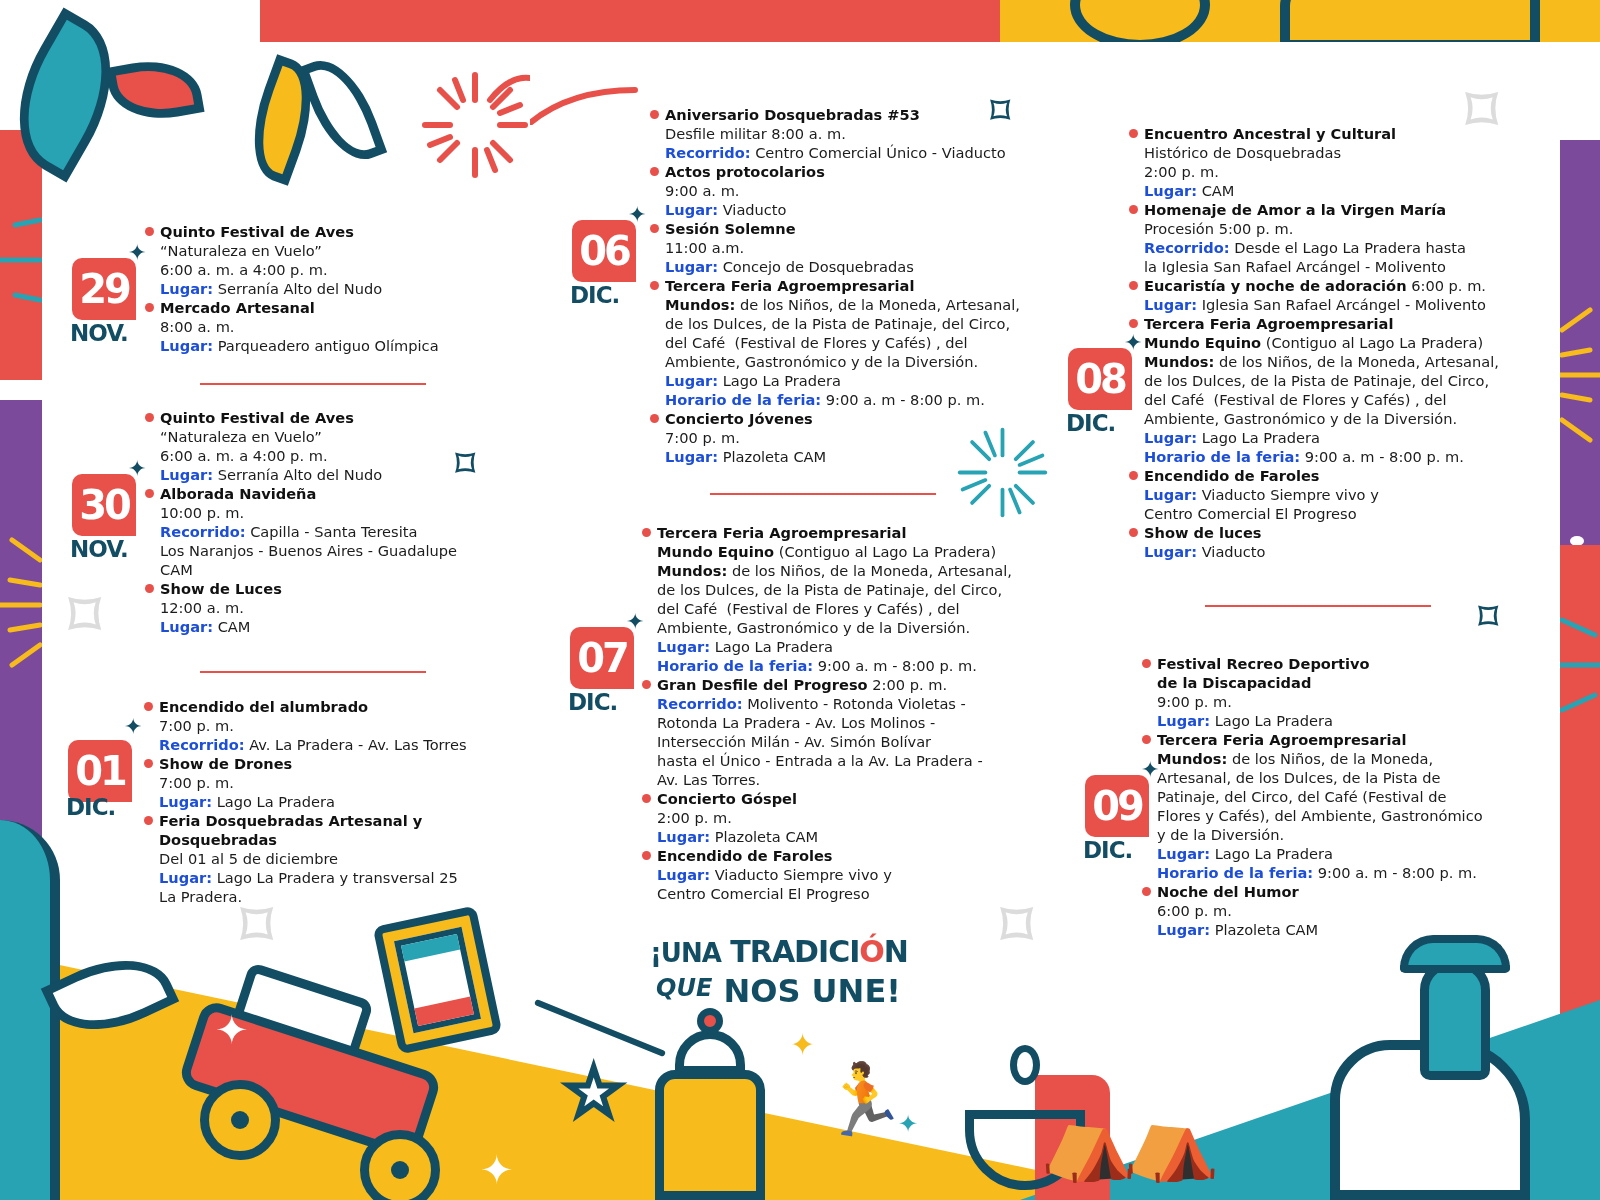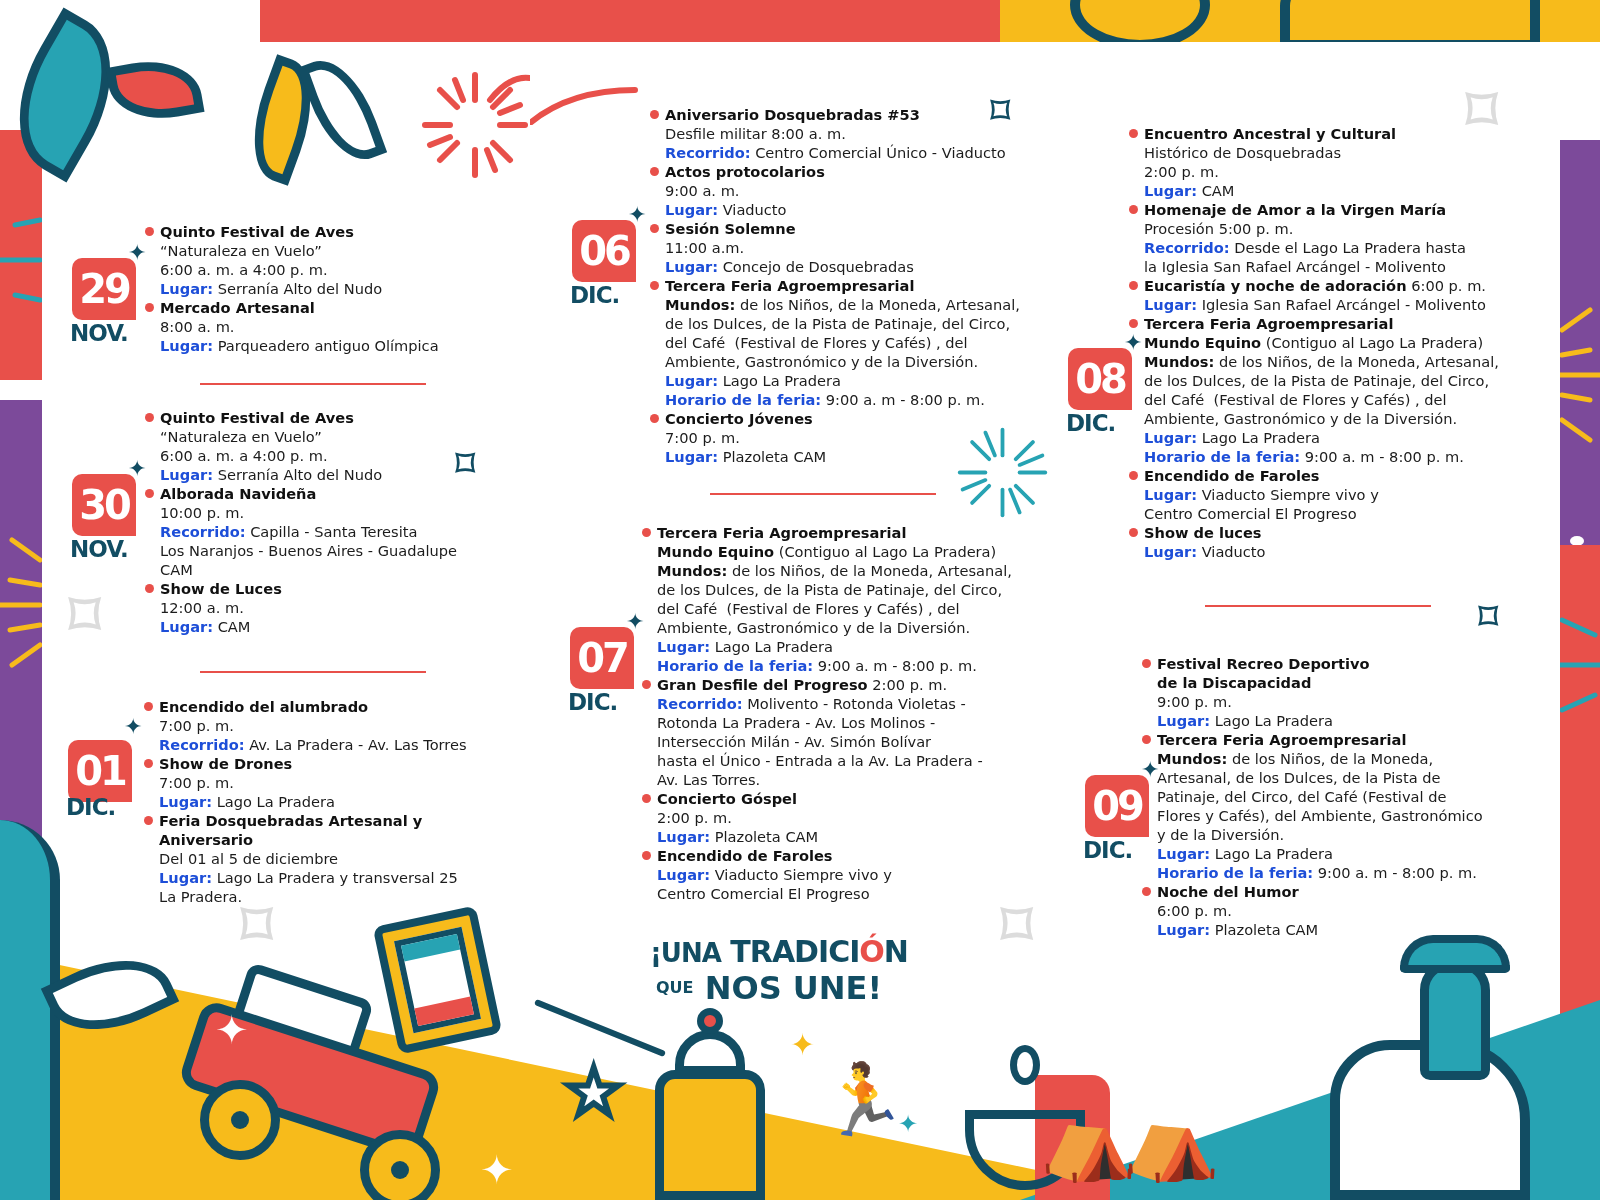--- a/index.html
+++ b/index.html
@@ -42,21 +42,21 @@
   .title { font-weight: bold; color: #111; }
   .lbl { font-weight: bold; color: #1d4ed8; }
   .bold { font-weight: bold; color: #111; }
 
   .divider { position: absolute; height: 2px; background: #e8504a; }
 
   .slogan { position: absolute; left: 650px; top: 935px; color: #124d63; font-weight: bold; text-align: left; }
   .slogan .row1 { font-size: 30px; letter-spacing: -1px; line-height: 34px; }
   .slogan .row1 .small { font-size: 26px; }
   .slogan .row2 { font-size: 32px; line-height: 36px; padding-left: 6px; }
-  .slogan .row2 .small { font-size: 16px; vertical-align: 6px; }
+  .slogan .row2 .small { font-size: 24px; vertical-align: 6px; font-style: italic; }
   .slogan .o-red { color: #e8504a; }
   .jeep-body { position: absolute; left: 185px; top: 1035px; width: 250px; height: 90px; background: #e8504a; border: 9px solid #124d63; border-radius: 18px; transform: rotate(18deg); }
   .jeep-cab { position: absolute; left: 235px; top: 980px; width: 130px; height: 80px; background: #fff; border: 9px solid #124d63; border-radius: 12px; transform: rotate(18deg); }
   .wheel { position: absolute; width: 80px; height: 80px; border-radius: 50%; background: #f7bb1b; border: 9px solid #124d63; }
   .wheel::after { content: ""; position: absolute; left: 22px; top: 22px; width: 18px; height: 18px; border-radius: 50%; background: #124d63; }
   .frame-pic { position: absolute; left: 385px; top: 915px; width: 105px; height: 130px; background: #f7bb1b; border: 8px solid #124d63; border-radius: 10px; transform: rotate(-12deg); }
   .frame-pic .inner { position: absolute; left: 10px; top: 10px; right: 10px; bottom: 10px; background: #fff; border: 6px solid #124d63; }
   .frame-pic .inner .red { position: absolute; left: 0; right: 0; bottom: 0; height: 18px; background: #e8504a; }
   .frame-pic .inner .teal { position: absolute; left: 0; right: 0; top: 0; height: 16px; background: #27a3b3; }
   .lantern { position: absolute; left: 655px; top: 1070px; width: 110px; height: 130px; background: #f7bb1b; border: 9px solid #124d63; border-radius: 20px 20px 0 0; }
@@ -289,21 +289,21 @@
       </li>
       <li class="event">
         <span class="bullet"></span>
         <span class="line"><span class="title">Show de Drones</span></span>
         <span class="line"><span style="white-space: pre;">7:00 p. m.</span></span>
         <span class="line"><span class="lbl">Lugar:</span><span style="white-space: pre;"> Lago La Pradera</span></span>
       </li>
       <li class="event">
         <span class="bullet"></span>
         <span class="line"><span class="title">Feria Dosquebradas Artesanal y</span></span>
-        <span class="line"><span class="title">Aniversario</span></span>
+        <span class="line"><span class="title">Dosquebradas</span></span>
         <span class="line"><span style="white-space: pre;">Del 01 al 5 de diciembre</span></span>
         <span class="line"><span class="lbl">Lugar:</span><span style="white-space: pre;"> Lago La Pradera y transversal 25</span></span>
         <span class="line"><span style="white-space: pre;">La Pradera.</span></span>
       </li>
     </ul>
   </div>
 <div id="day-06" class="day-block">
     <div class="date-badge" style="left: 572px; top: 220px;">06</div>
     <div class="date-sparkle" style="left: 628px; top: 204px;">✦</div>
     <div class="date-month" style="left: 570px; top: 282px;">DIC.</div>

